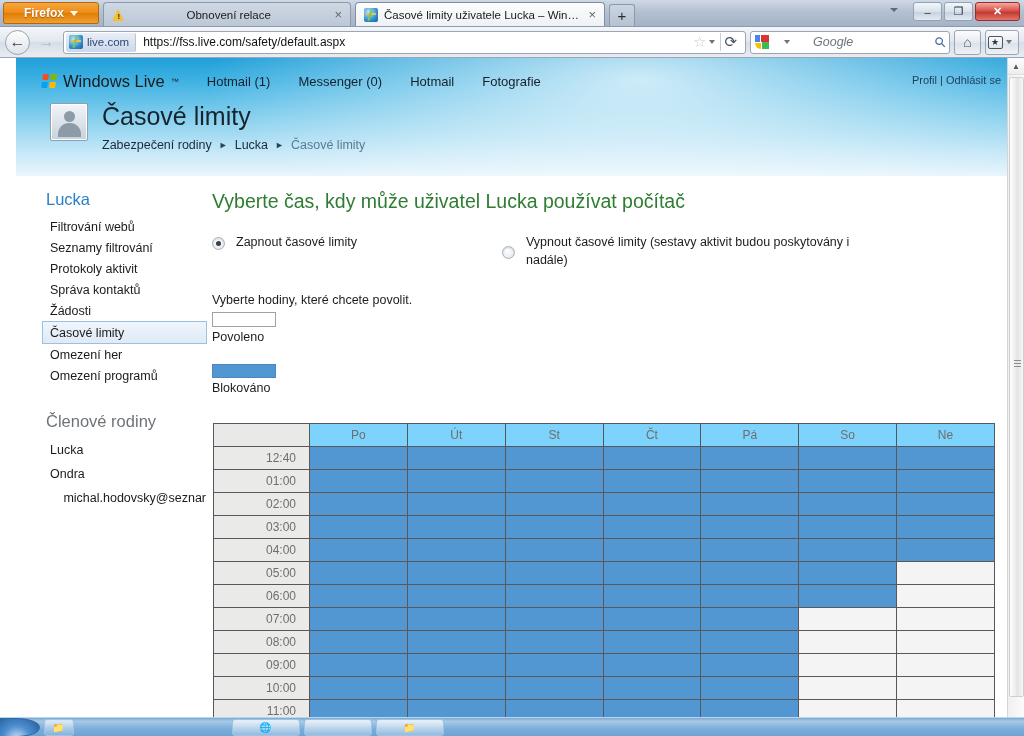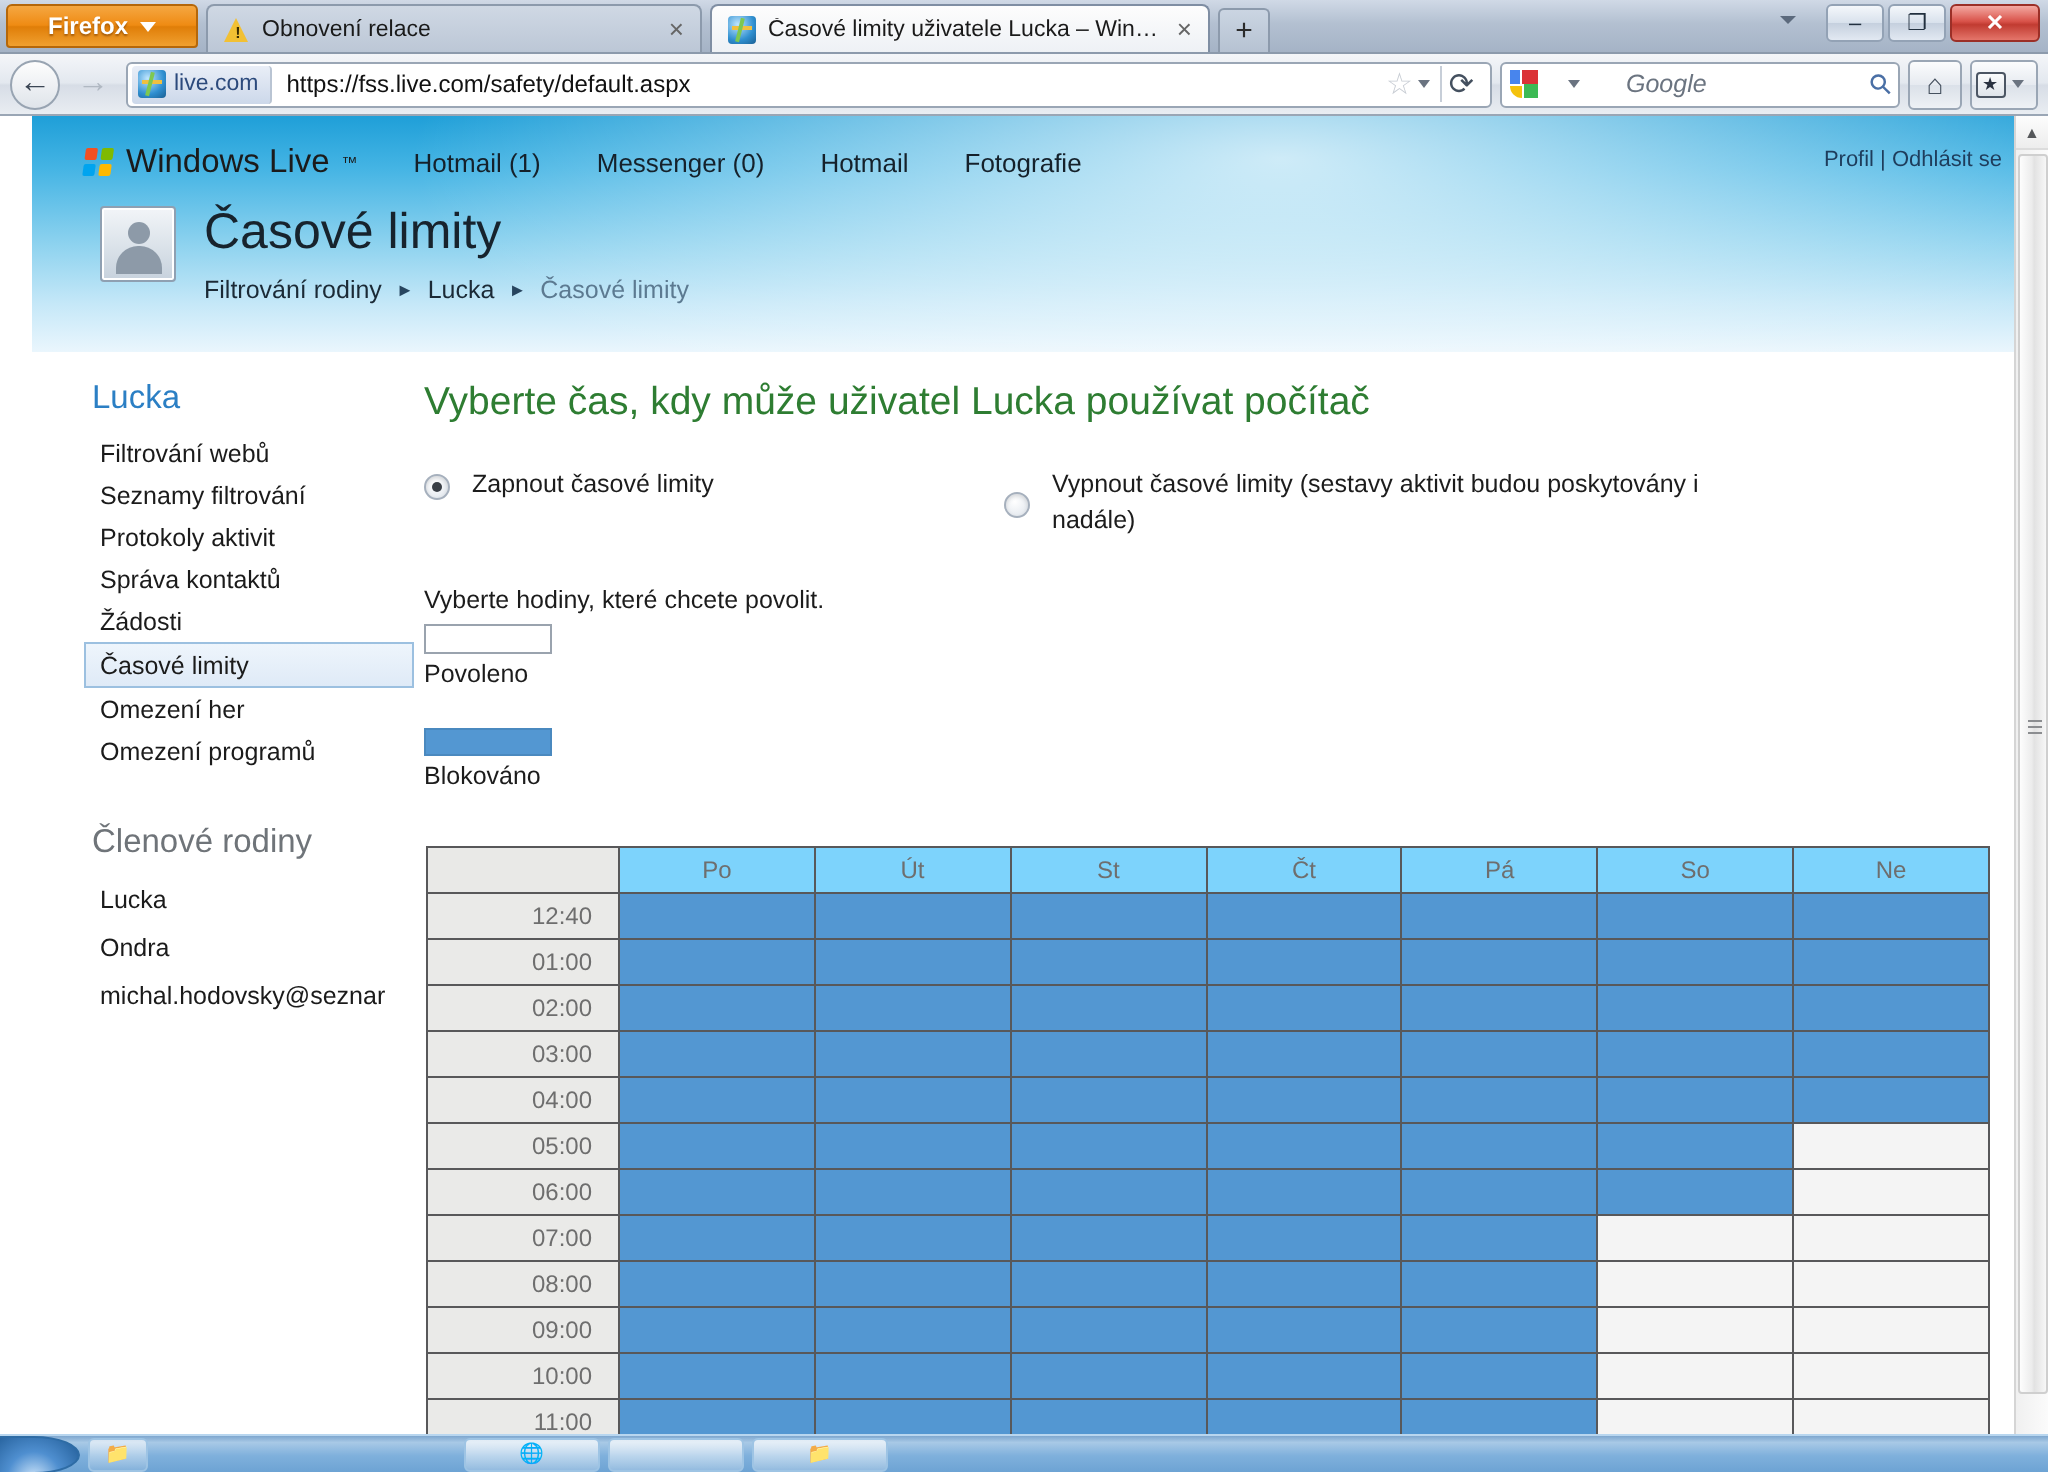--- a/index.html
+++ b/index.html
@@ -37,21 +37,21 @@
     padding: 0 6px 0 8px;
     font-size: 11.5px; color: #1a1a1a;
     border: 1px solid #8c9aac; border-bottom: none;
     border-radius: 4px 4px 0 0;
     position: relative;
     flex: 0 0 auto;
     overflow: hidden;
   }
   .tab.inactive { background: linear-gradient(to bottom, #cfd8e4 0%, #bcc7d6 100%); width: 248px; }
   .tab.active   { background: linear-gradient(to bottom, #fdfdfd 0%, #eef1f5 100%); width: 250px; border-color: #7f8ea3; }
-  .tab-label { flex: 1 1 auto; white-space: nowrap; overflow: hidden; text-overflow: ellipsis; }
+  .tab-label { flex: 1 1 auto; white-space: nowrap; overflow: hidden; text-overflow: ellipsis; text-align: center; }
   .tab-close { font-size: 13px; color: #666; line-height: 1; padding: 0 2px; flex: 0 0 auto; }
 
   .warn-icon { width: 13px; height: 12px; position: relative; flex: 0 0 auto; }
   .warn-icon::after {
     content: ""; position: absolute; left: 0; top: 0;
     border-left: 6.5px solid transparent; border-right: 6.5px solid transparent;
     border-bottom: 12px solid #f2c033;
   }
   .warn-icon span { position: absolute; left: 5.6px; top: 4px; font-size: 8px; color: #3a2c00; font-weight: bold; z-index: 2; line-height: 1;}
 
@@ -178,21 +178,21 @@
   .content { display:flex; }
   .sidebar { width: 196px; flex:0 0 auto; padding: 14px 0 0 30px; }
   .side-h { font-size: 16.5px; color:#2b7fc4; margin-bottom: 7px; }
   .side-h.gray { color:#6f7479; margin-top: 26px; }
   .side-item { font-size: 12.5px; color:#1b1b1b; padding: 3.5px 0 3.5px 4px; white-space:nowrap; }
   .side-item.sel {
     background: linear-gradient(to bottom,#eef5fc,#dfeaf7);
     border: 1px solid #9cc0e0; margin-left:-4px; padding-left: 7px; width: 165px;
   }
   .side-item.fam { font-size: 12.5px; padding: 5px 0 5px 4px; }
-  .side-item.trunc { width: 160px; overflow:hidden; text-overflow: clip; }
+  .side-item.trunc { width: 160px; overflow:hidden; text-overflow: clip; text-align: right; }
 
   .main { flex: 1 1 auto; padding: 14px 0 0 0; }
   .main-h { font-size: 19.5px; color:#2e7d32; font-weight: normal; margin-bottom: 20px; }
 
   .radio-row { display:flex; align-items:flex-start; gap: 0; }
   .radio-opt { display:flex; align-items:center; gap: 11px; }
   .radio-opt.first { width: 290px; }
   .radio-opt.second { width: 380px; }
   .radio {
     width: 13px; height: 13px; border-radius:50%; flex:0 0 auto; margin-top:2px;
@@ -359,21 +359,21 @@
         </div>
 
         <div class="wl-title-row">
           <div class="avatar">
               <span class="head"></span>
               <span class="body"></span>
             </div>
           <div>
             <div class="page-title">Časové limity</div>
             <div class="breadcrumb">
-              <span>Filtrování rodiny</span>
+              <span>Zabezpečení rodiny</span>
               <span class="crumb-sep">►</span>
               <span>Lucka</span>
               <span class="crumb-sep">►</span>
               <span class="crumb-cur">Časové limity</span>
             </div>
           </div>
         </div>
       </div>
 
       <div class="content">

